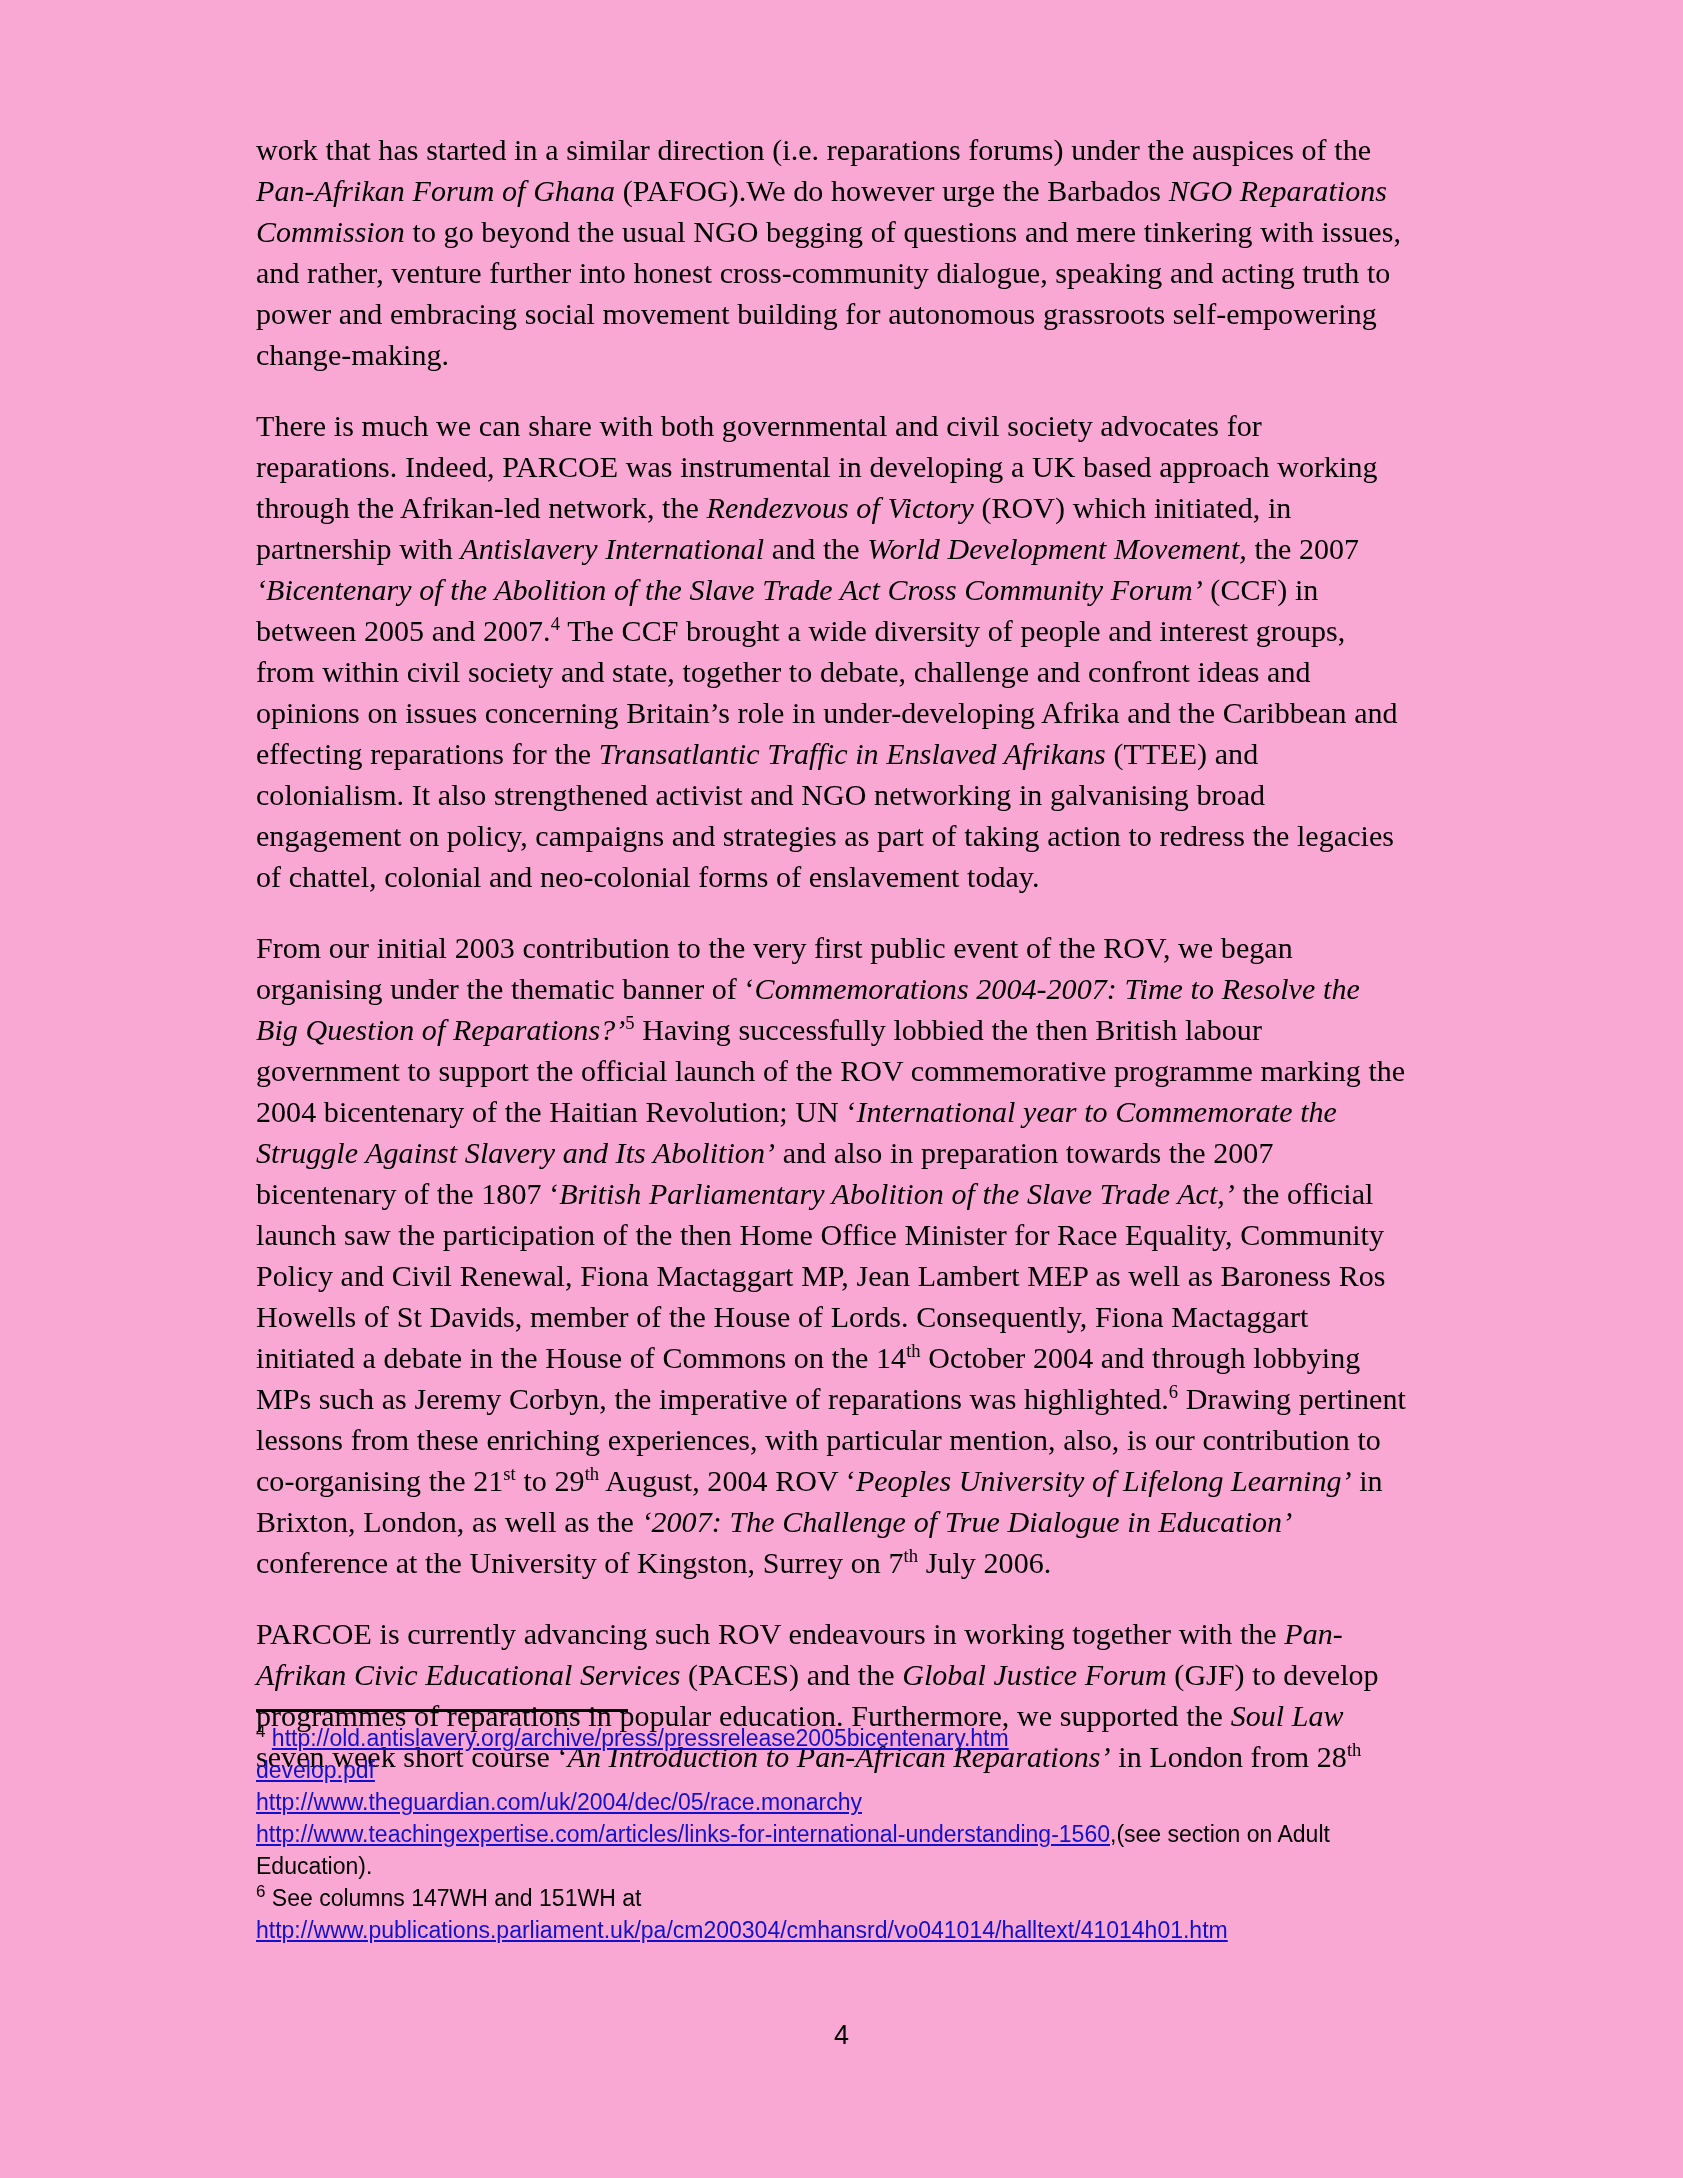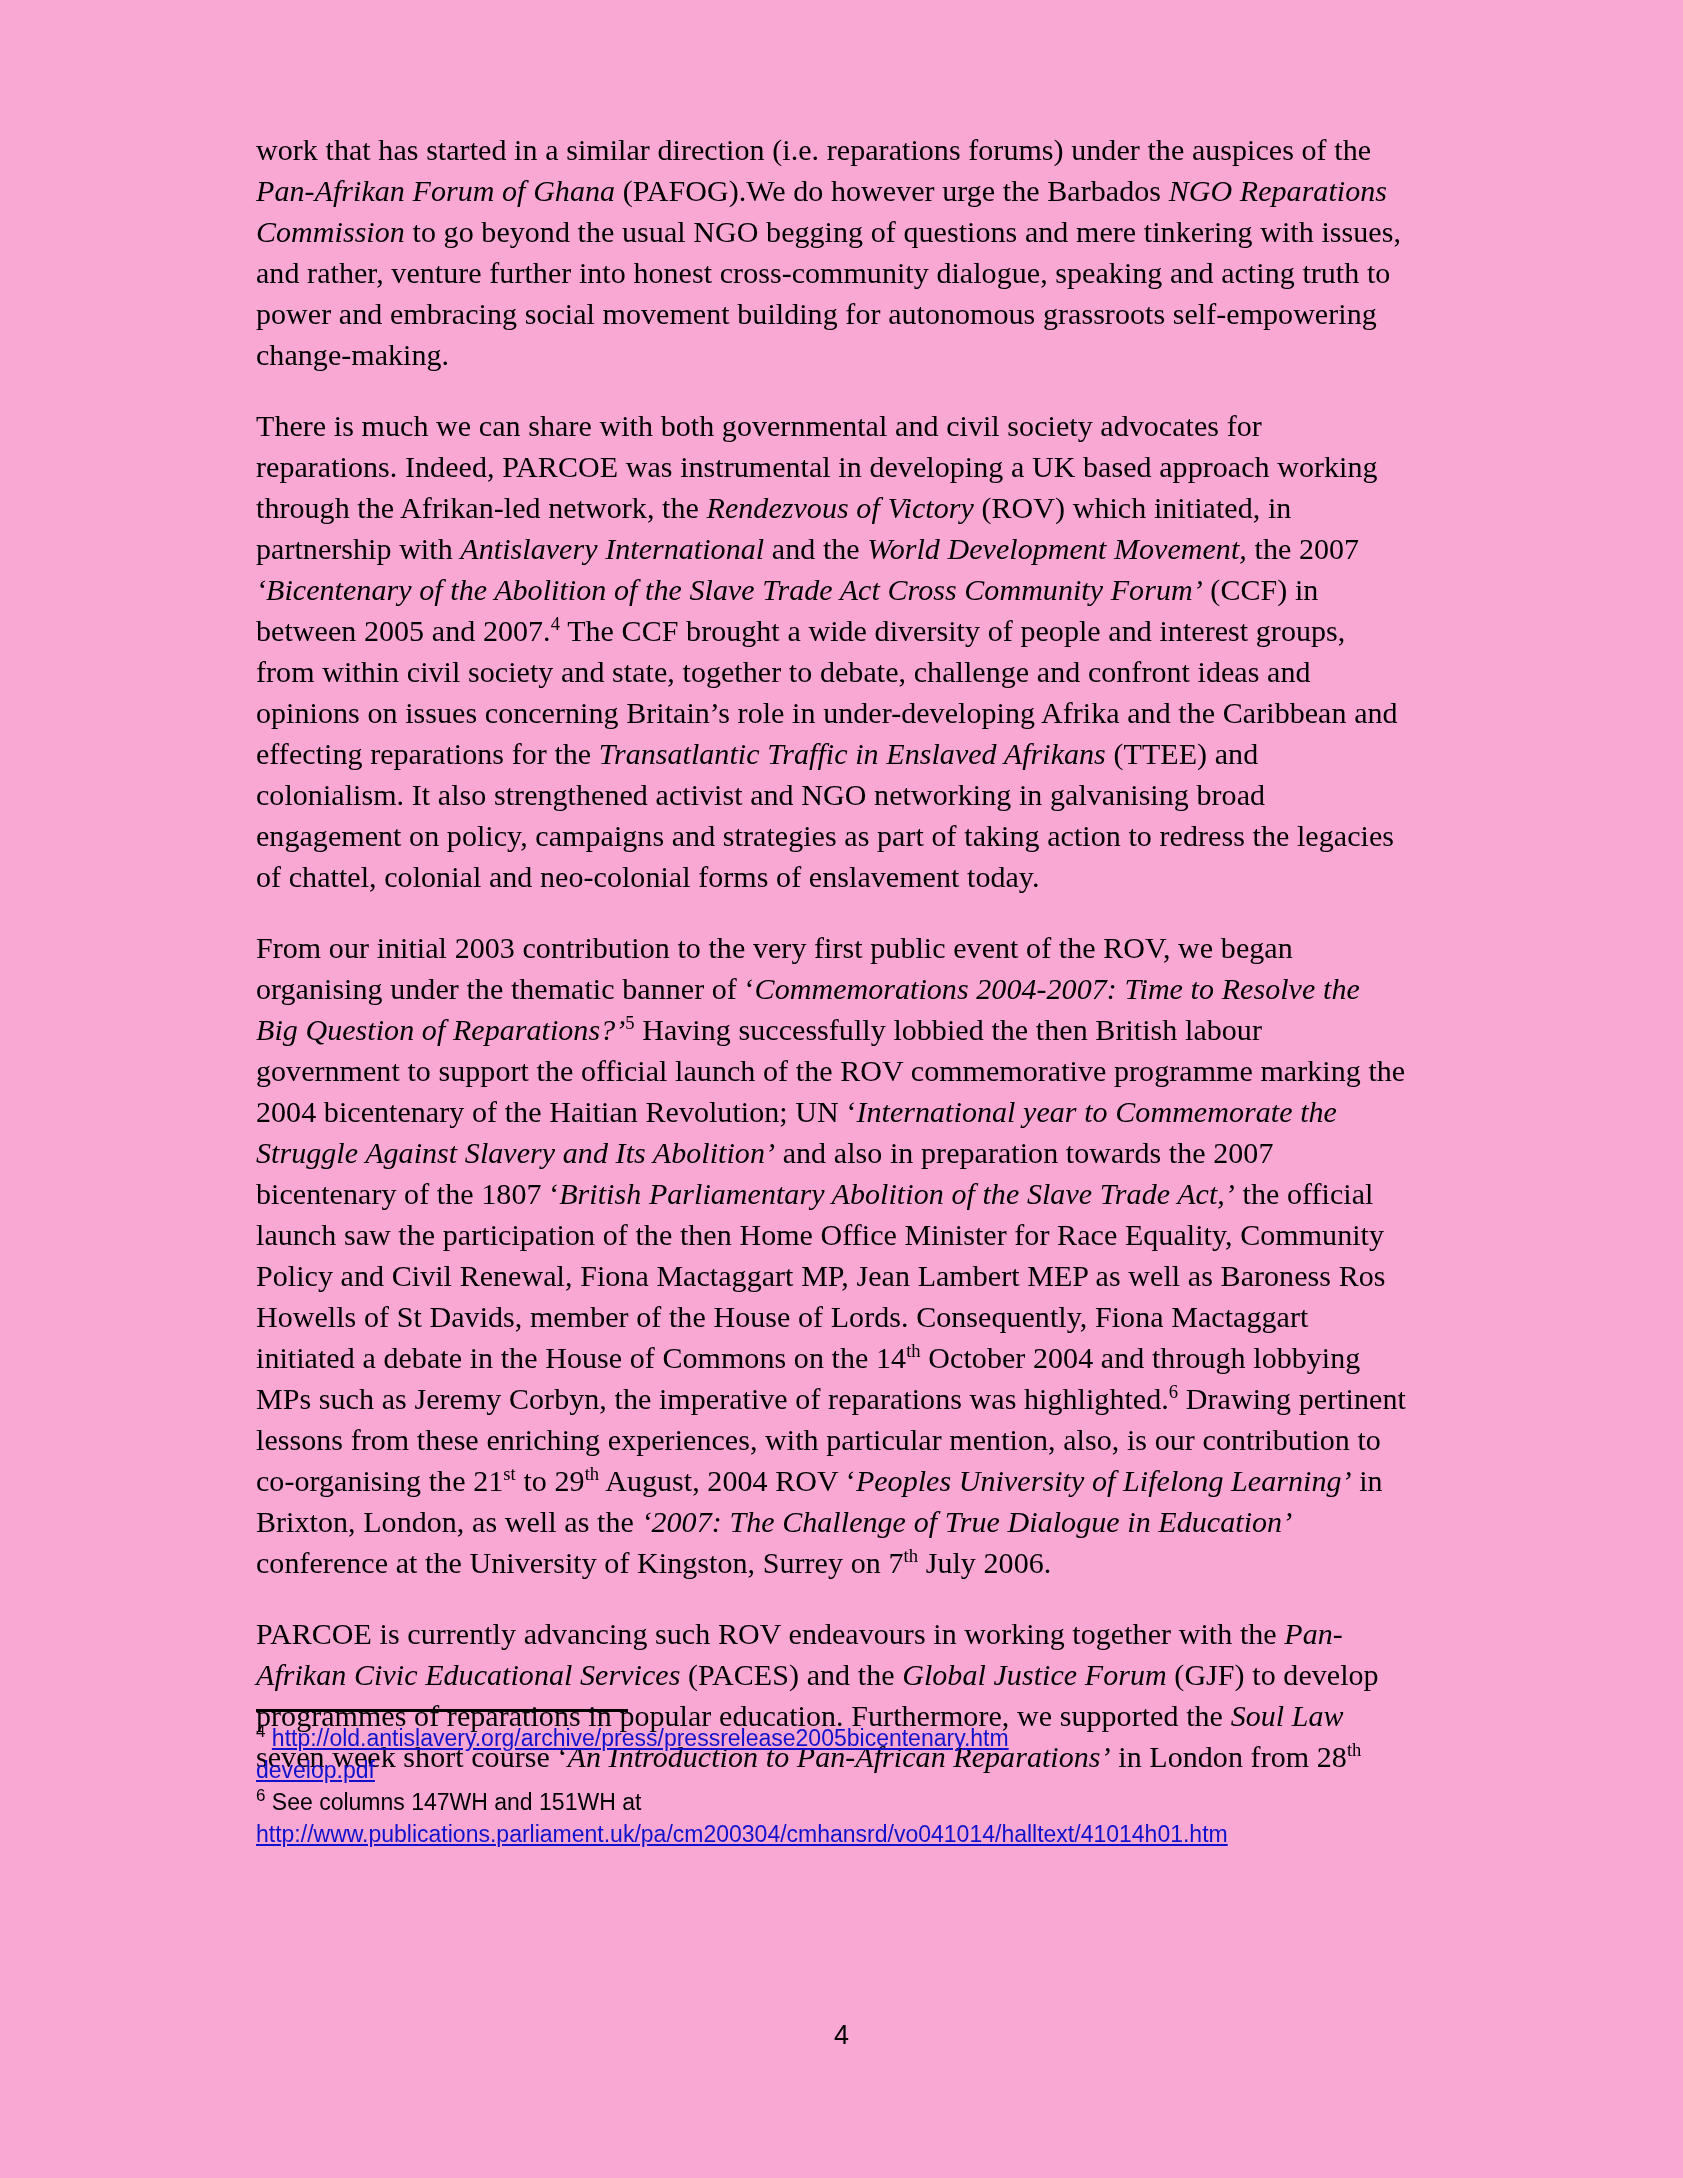--- a/index.html
+++ b/index.html
@@ -113,20 +113,22 @@
   </div>
 
   <div class="footnote-area">
     <div class="fn-rule"></div>
     <div class="fn-list" id="footnotes-root">
         <div>
           <div class="fn-line wrap"><span class="fn-mark">4</span><span class="fn-plain"> </span><a class="fn-link" href="#">http://old.antislavery.org/archive/press/pressrelease2005bicentenary.htm</a></div>
         </div>
         <div>
           <div class="fn-line"><a class="fn-link" href="#">develop.pdf</a></div>
+          <div class="fn-line"><span class="fn-plain"> </span><a class="fn-link" href="#">http://www.theguardian.com/uk/2004/dec/05/race.monarchy</a></div>
+          <div class="fn-line wrap"><a class="fn-link" href="#">http://www.teachingexpertise.com/articles/links-for-international-understanding-1560</a><span class="fn-plain">,(see section on Adult Education).</span></div>
         </div>
         <div>
           <div class="fn-line"><span class="fn-mark">6</span><span class="fn-plain"> See columns 147WH and 151WH at</span></div>
           <div class="fn-line wrap"><a class="fn-link" href="#">http://www.publications.parliament.uk/pa/cm200304/cmhansrd/vo041014/halltext/41014h01.htm</a></div>
         </div>
       </div>
   </div>
 
   <div class="page-number">4</div>
 

